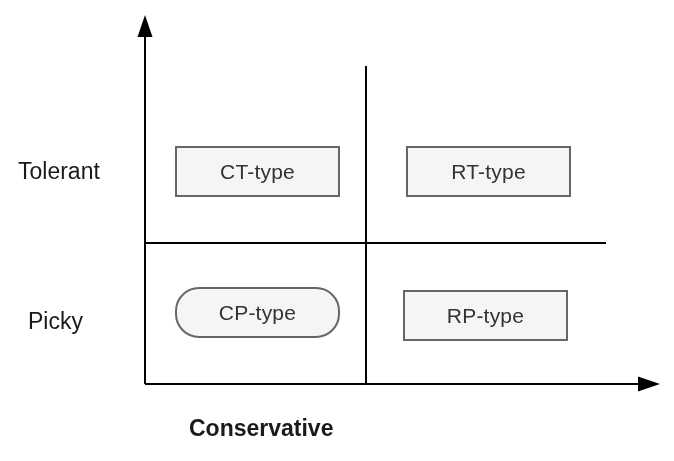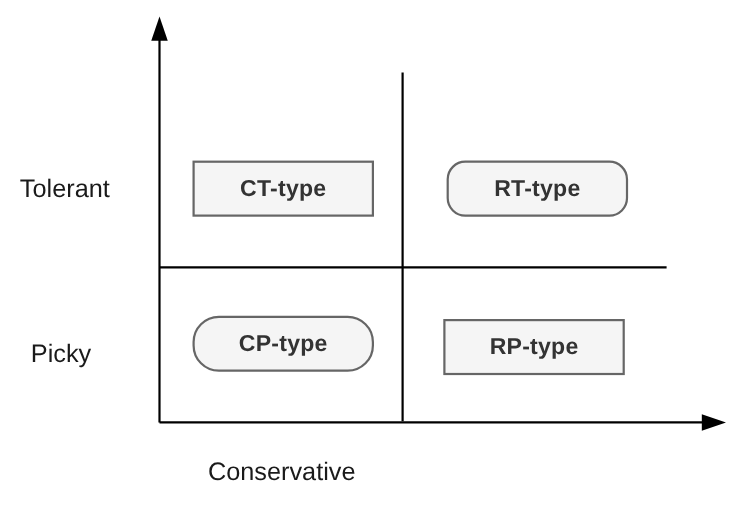--- a/index.html
+++ b/index.html
@@ -28,37 +28,37 @@
     height: 51px;
     box-sizing: border-box;
     background: #f5f5f5;
     border: 2px solid #666666;
     display: flex;
     align-items: center;
     justify-content: center;
   }
   .qbox span {
     font-size: 21px;
-    font-weight: bold;
+    font-weight: normal;
     color: #333333;
     letter-spacing: 0.2px;
   }
   .qbox.ct { left: 175px; top: 146px; }
-  .qbox.rt { left: 406px; top: 146px; border-radius: 17px; }
+  .qbox.rt { left: 406px; top: 146px; }
   .qbox.cp { left: 175px; top: 287px; border-radius: 24px; }
   .qbox.rp { left: 403px; top: 290px; }
   .axis-label {
     position: absolute;
     font-size: 23px;
     color: #1a1a1a;
     white-space: nowrap;
   }
   .axis-label.y-high { left: 18px;  top: 158px; }
   .axis-label.y-low  { left: 28px;  top: 308px; }
-  .axis-label.x-low  { left: 189px; top: 415px; }
+  .axis-label.x-low  { left: 189px; top: 415px; font-weight: bold; }
   .axis-label.x-high { left: 434px; top: 415px; }
 </style>
 </head>
 <body>
 
 <div class="stage">
 
   <svg class="diagram-svg" viewBox="0 0 674 461" xmlns="http://www.w3.org/2000/svg">
 
     <line x1="145" y1="30" x2="145" y2="384" stroke="#000000" stroke-width="2"></line>

